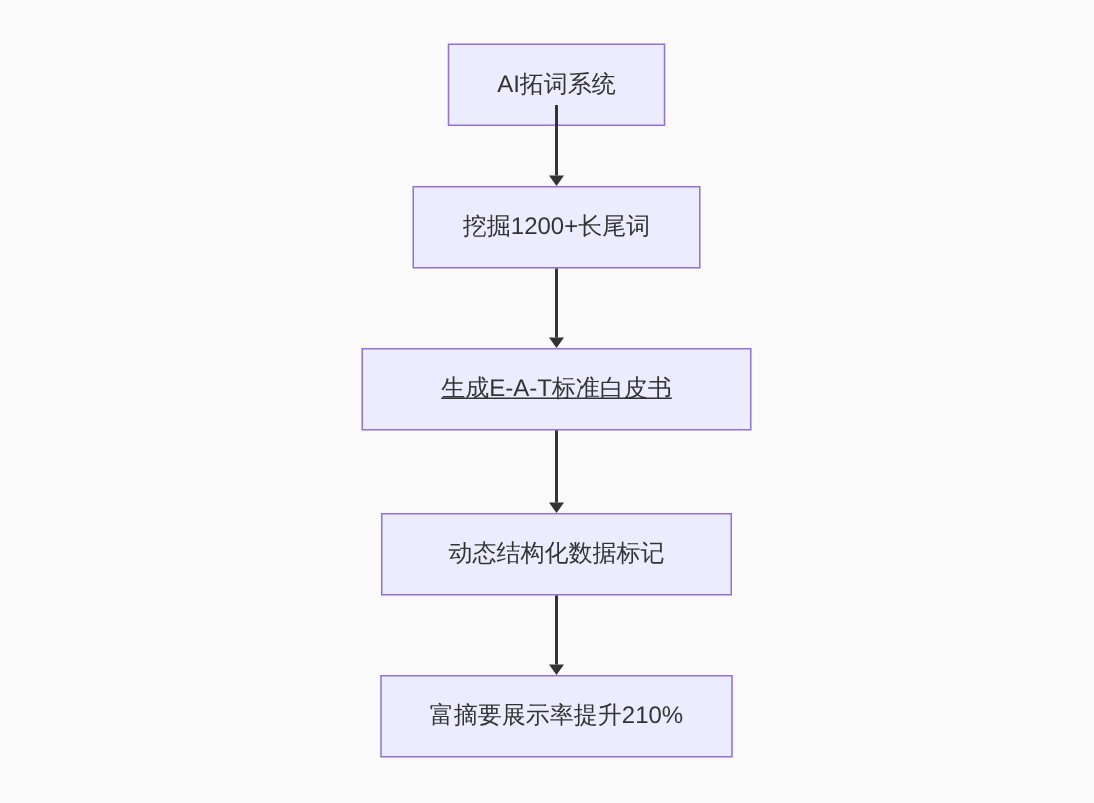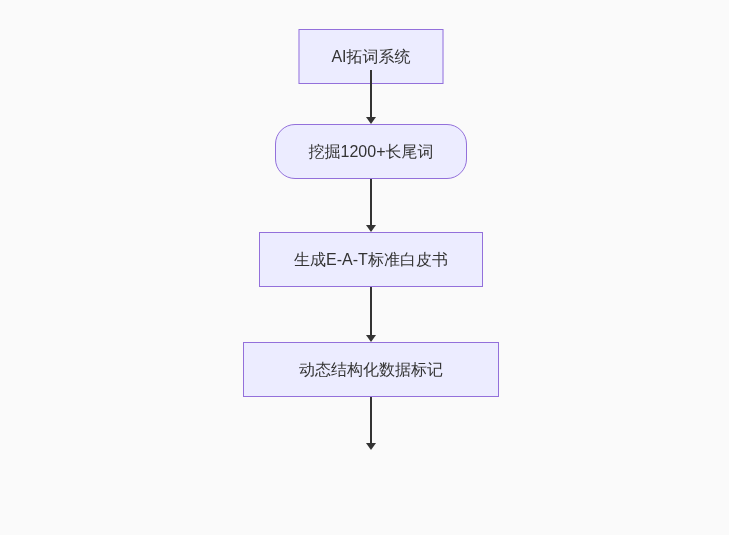--- a/index.html
+++ b/index.html
@@ -28,23 +28,23 @@
     border: 1px solid var(--node-border, #9370DB);
     display: flex;
     align-items: center;
     justify-content: center;
     color: var(--text, #333333);
     font-size: 16px;
     line-height: 1;
     white-space: nowrap;
   }
   .node-1 { top: 29px;  width: 145px; }
-  .node-2 { top: 124px; width: 192px; border-radius: 20px; }
-  .node-3 { top: 232px; width: 224px; }
-  .node-4 { top: 342px; width: 256px; }
+  .node-2 { top: 124px; width: 192px; }
+  .node-3 { top: 232px; width: 260px; text-decoration: underline; }
+  .node-4 { top: 342px; width: 234px; }
   .node-5 { top: 450px; width: 235px; }
 
   .edge {
     position: absolute;
     left: 371px;
     transform: translateX(-50%);
     width: 12px;
     display: flex;
     flex-direction: column;
     align-items: center;
@@ -92,14 +92,15 @@
     <div class="edge-head"></div>
   </div>
 
   <div class="node node-4">动态结构化数据标记</div>
 
   <div class="edge edge-4">
     <div class="edge-line"></div>
     <div class="edge-head"></div>
   </div>
 
+  <div class="node node-5">富摘要展示率提升210%</div>
 
 </div>
 
 </body></html>

